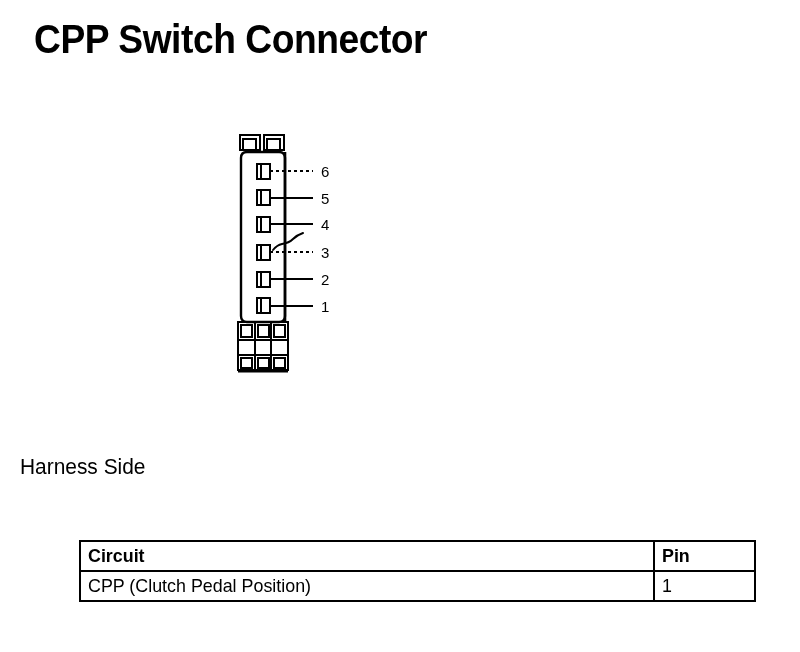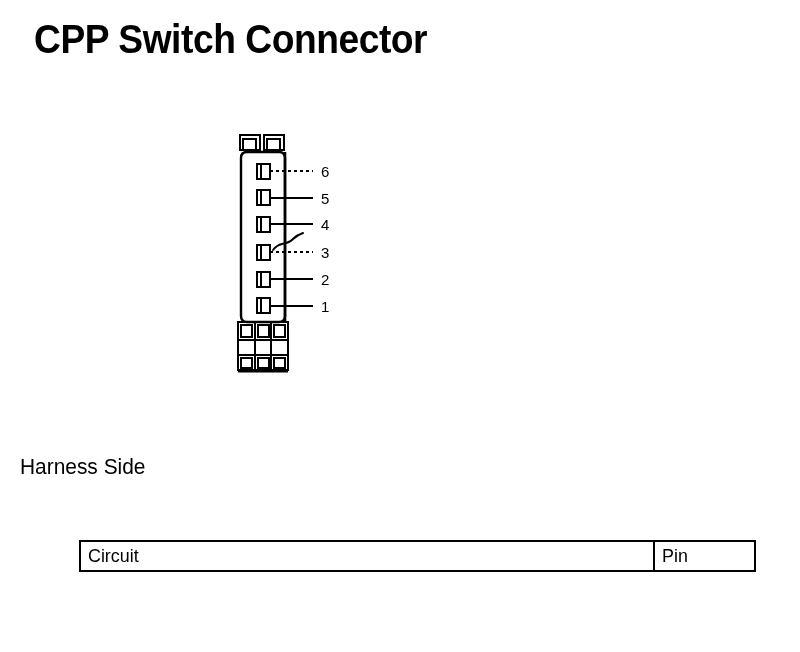--- a/index.html
+++ b/index.html
@@ -83,21 +83,21 @@
     height: 28px;
     padding: 0 0 0 7px;
     font-size: 19px;
     line-height: 28px;
     text-align: left;
     vertical-align: middle;
     white-space: nowrap;
     transform-origin: left center;
   }
   table.pinout th {
-    font-weight: normal;
+    font-weight: bold;
   }
   table.pinout td {
     font-weight: normal;
   }
   .cell-text {
     display: inline-block;
     transform: scaleX(0.94);
     transform-origin: left center;
   }
 </style>
@@ -194,15 +194,23 @@
       <tr>
         <th>
           <span class="cell-text">Circuit</span>
         </th>
         <th>
           <span class="cell-text">Pin</span>
         </th>
       </tr>
     </thead>
     <tbody>
+      <tr>
+        <td>
+          <span class="cell-text">CPP (Clutch Pedal Position)</span>
+        </td>
+        <td>
+          <span class="cell-text">1</span>
+        </td>
+      </tr>
     </tbody>
   </table>
 </div>
 
 </body></html>

